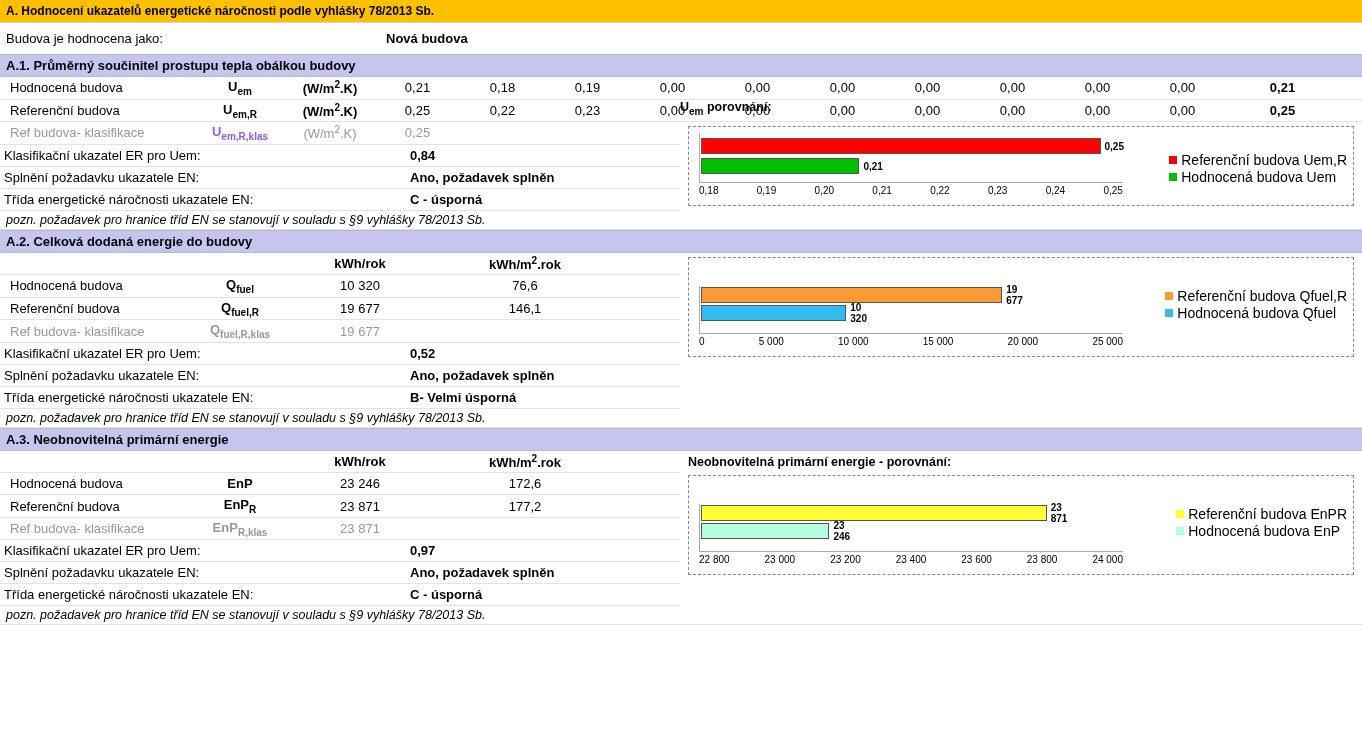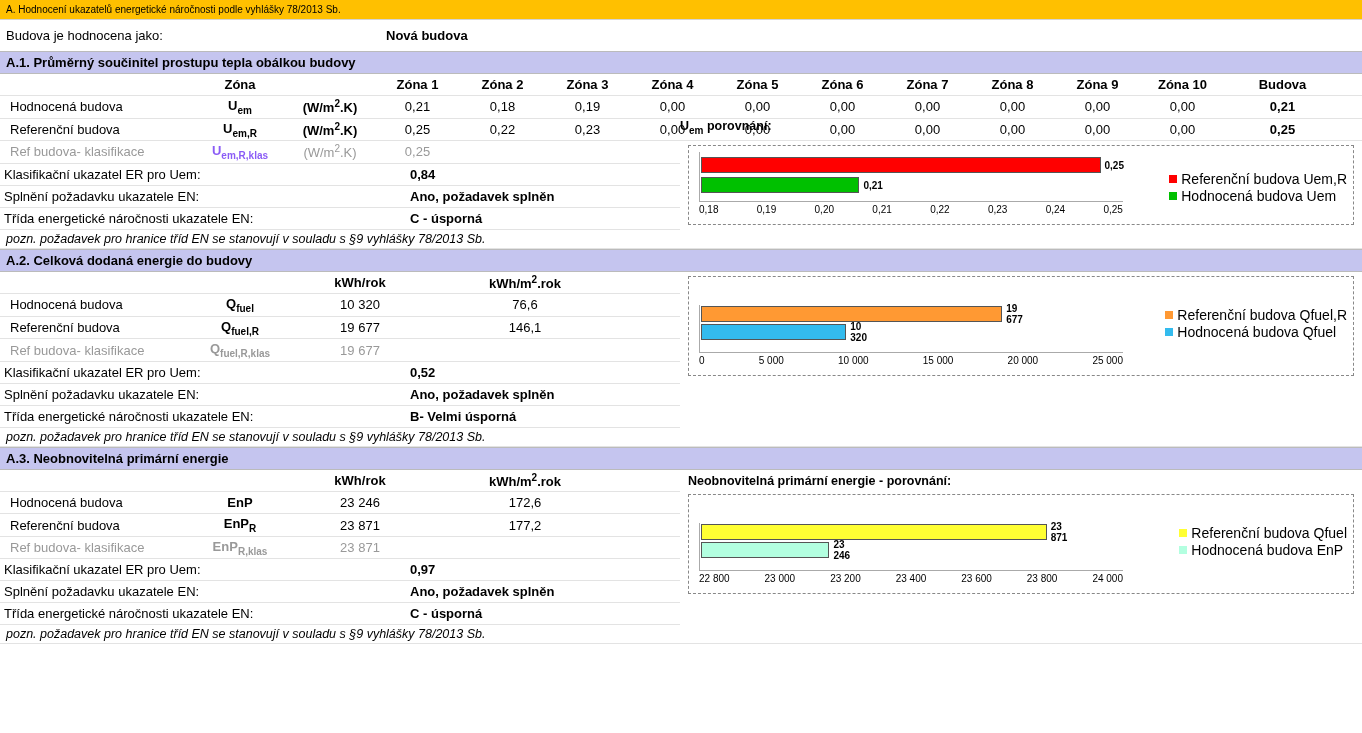--- a/index.html
+++ b/index.html
@@ -6,23 +6,23 @@
   body {
     margin: 0;
     font-family: Arial, sans-serif;
     font-size: 13px;
     color: #000;
     background: #fff;
     width: 1362px;
   }
   .hdr-orange {
     background: #ffc000;
-    font-weight: normal;
+    font-weight: bold;
     padding: 4px 6px;
-    font-size: 10px;
+    font-size: 12px;
     border-bottom: 1px solid #d4d4d4;
   }
   .hdr-lilac {
     background: #c5c5ef;
     font-weight: bold;
     padding: 3px 6px;
     font-size: 13px;
     border-top: 1px solid #bbb;
     border-bottom: 1px solid #bbb;
   }
@@ -90,36 +90,20 @@
 
 <div class="info-block">
   <div class="info-row">
     <div class="lbl">Budova je hodnocena jako:</div>
     <div class="val">Nová budova</div>
   </div>
 </div>
 
 <div class="hdr-lilac">A.1. Průměrný součinitel prostupu tepla obálkou budovy</div>
 <div class="zone-table">
-  <div class="row zone-hdr">
-    <div class="c0"></div>
-    <div class="c1">Zóna</div>
-    <div class="c2"></div>
-    <div class="zc">Zóna 1</div>
-      <div class="zc">Zóna 2</div>
-      <div class="zc">Zóna 3</div>
-      <div class="zc">Zóna 4</div>
-      <div class="zc">Zóna 5</div>
-      <div class="zc">Zóna 6</div>
-      <div class="zc">Zóna 7</div>
-      <div class="zc">Zóna 8</div>
-      <div class="zc">Zóna 9</div>
-      <div class="zc">Zóna 10</div>
-    <div class="budova">Budova</div>
-  </div>
   <div class="row">
     <div class="c0">Hodnocená budova</div>
     <div class="c1">U<span class="sub">em</span></div>
     <div class="c2">(W/m<span class="sup">2</span>.K)</div>
     <div class="zc">0,21</div>
       <div class="zc">0,18</div>
       <div class="zc">0,19</div>
       <div class="zc">0,00</div>
       <div class="zc">0,00</div>
       <div class="zc">0,00</div>
@@ -351,21 +335,21 @@
           <span>23 000</span>
           <span>23 200</span>
           <span>23 400</span>
           <span>23 600</span>
           <span>23 800</span>
           <span>24 000</span>
       </div>
       <div class="chart-legend">
         <div class="legend-item">
             <div class="legend-sw" style="background:#ffff33;"></div>
-            <span>Referenční budova Qfuel</span>
+            <span>Referenční budova EnPR</span>
           </div>
         <div class="legend-item">
             <div class="legend-sw" style="background:#b3ffe0;"></div>
             <span>Hodnocená budova EnP</span>
           </div>
       </div>
     </div>
   </div>
 </div>
 <div class="note">pozn. požadavek pro hranice tříd EN se stanovují v souladu s §9 vyhlášky 78/2013 Sb.</div>

